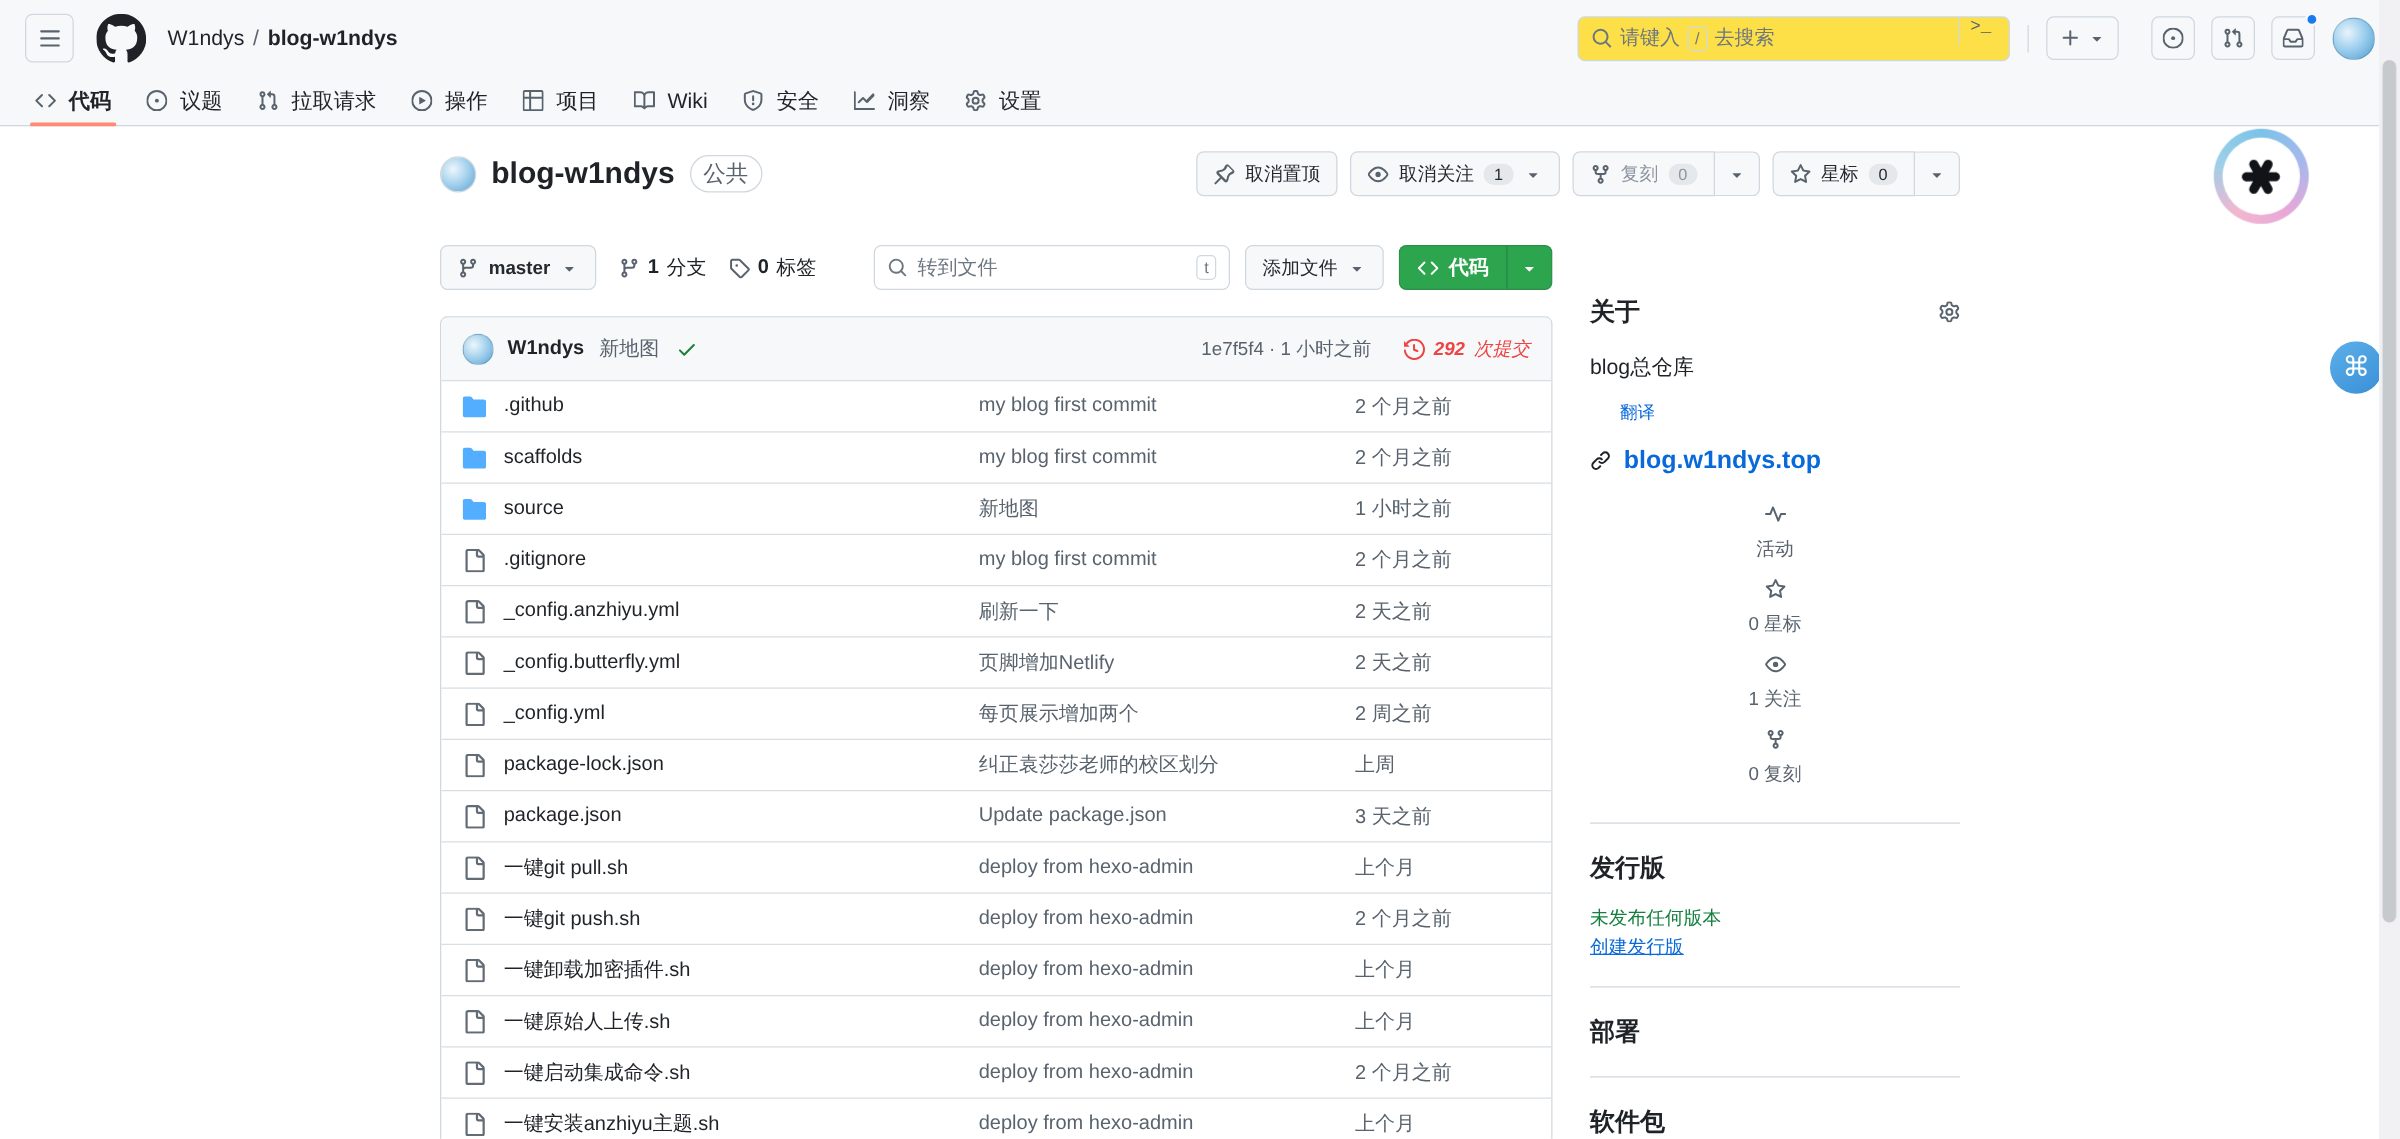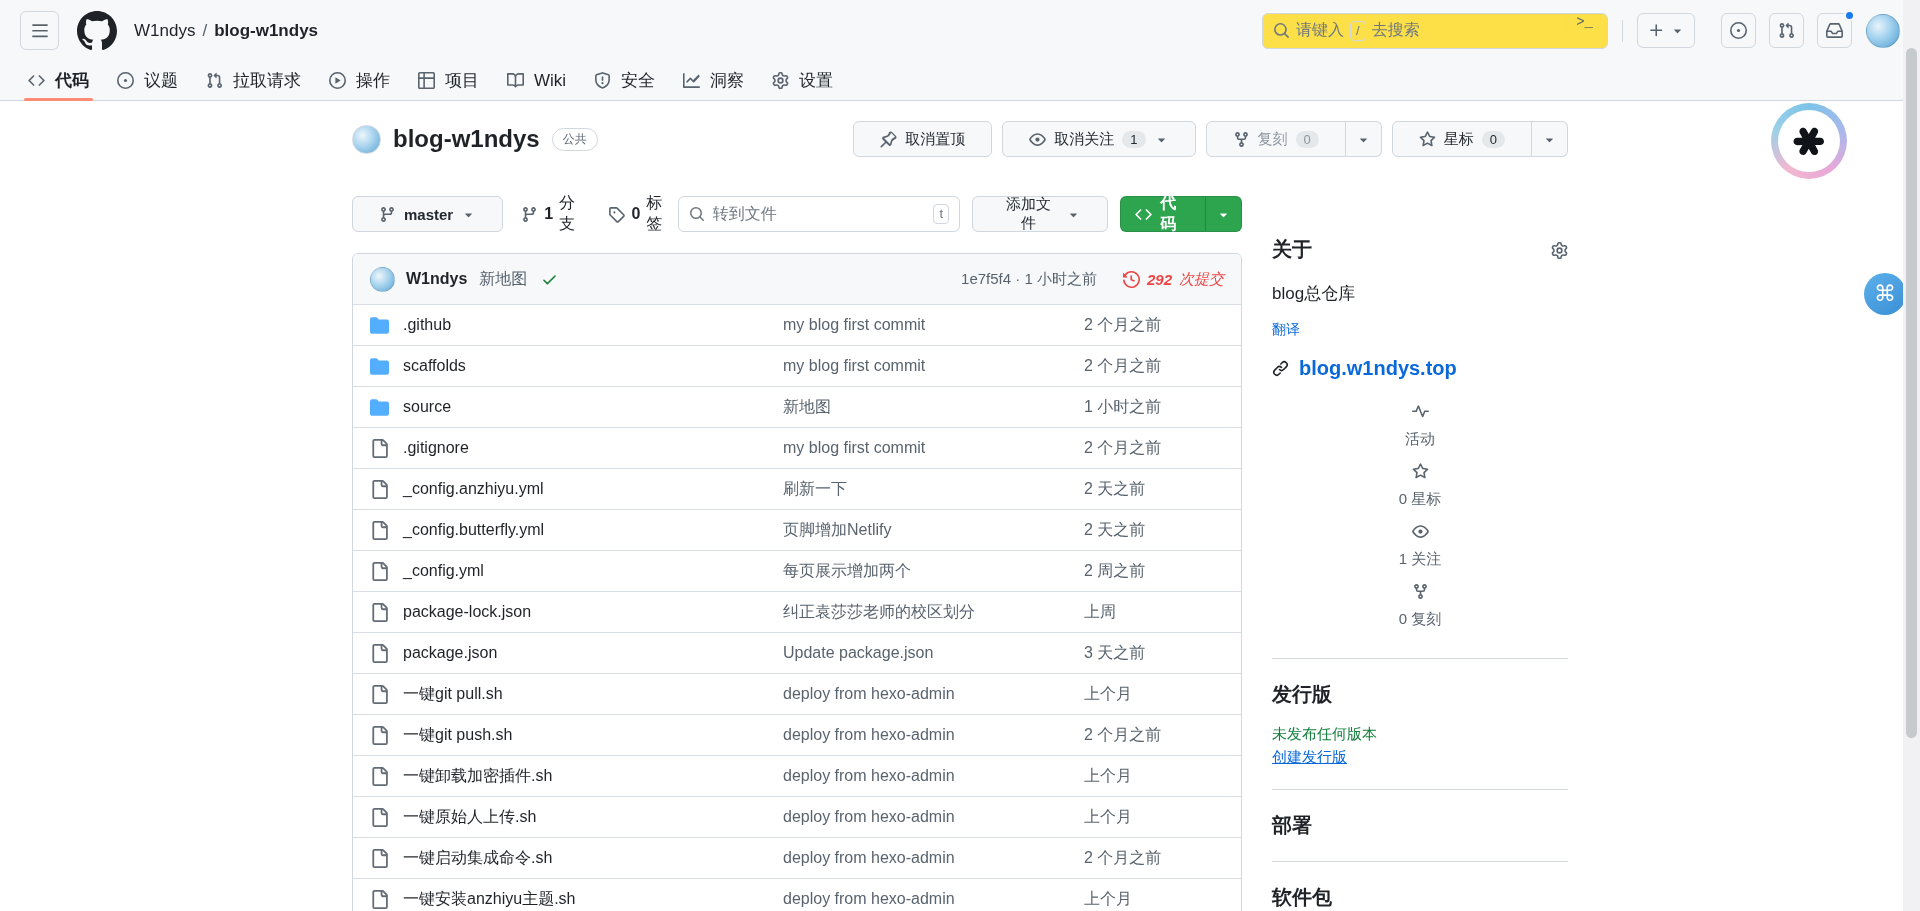--- a/index.html
+++ b/index.html
@@ -41,25 +41,25 @@
   .tab.active { font-weight:700; }
   .tab.active::after { content:""; position:absolute; left:10px; right:10px; bottom:-1px; height:3px;
     border-radius:3px; background:#fd8c73; }
 
   
   .container { width:1216px; margin:0 auto; padding-top:17px; }
   .repo-head { display:flex; align-items:center; height:42px; }
   .repo-avatar { width:29px; height:29px; border-radius:50%; border:1px solid #d0d7de;
     background:radial-gradient(circle at 35% 35%, #eef6fb 0%, #a9d4ee 45%, #5aa3d4 100%); }
   .repo-title { font-size:24px; font-weight:600; margin-left:12px; }
-  .vis-badge { margin-left:12px; font-size:12px; color:#59636e; border:1px solid #d0d7de; border-radius:999px;
+  .vis-badge { margin-left:12px; font-size:18px; color:#59636e; border:1px solid #d0d7de; border-radius:999px;
     padding:2px 10px; }
   .head-actions { margin-left:auto; display:flex; align-items:center; gap:10px; }
   .btn { height:36px; background:#f6f8fa; border:1px solid #d0d7de; border-radius:6px; color:#24292f;
-    font-size:15px; display:flex; align-items:center; gap:8px; padding:0 26px; cursor:pointer; }
+    font-size:15px; display:flex; align-items:center; gap:8px; padding:0 13px; cursor:pointer; }
   .btn .ic { color:#59636e; }
   .counter { background:rgba(175,184,193,.25); border-radius:999px; font-size:13px; padding:1px 8px; min-width:23px; text-align:center; }
   .split { display:flex; }
   .split .btn.left { border-top-right-radius:0; border-bottom-right-radius:0; }
   .split .btn.right { border-top-left-radius:0; border-bottom-left-radius:0; border-left:0; padding:0 10px; }
   .muted-btn-label { color:#8c959f; }
 
   .layout { display:flex; margin-top:36px; align-items:flex-start; }
   .main-col { width:890px; }
   .sidebar { width:296px; margin-left:30px; padding-top:40px; }
@@ -97,21 +97,21 @@
   .c-file { color:#636c76; }
   .fname { margin-left:11px; width:380px; color:#1f2328; text-decoration:none; cursor:pointer; }
   .fmsg { color:#59636e; text-decoration:none; cursor:pointer; flex:1; }
   .fdate { color:#59636e; text-align:left; width:140px; }
 
   
   .sb-h2 { font-size:20px; font-weight:700; }
   .about-head { display:flex; align-items:center; }
   .gear-link { margin-left:auto; color:#59636e; cursor:pointer; }
   .about-desc { font-size:17px; margin-top:19px; }
-  .tag-link { display:inline-block; margin-top:16px; color:#0969da; font-size:14px; text-decoration:none; cursor:pointer; }
+  .tag-link { display:inline-block; margin-top:16px; color:#0969da; font-size:14px; text-decoration:none; cursor:pointer;margin-left:24px; }
   .website { display:flex; align-items:center; gap:10px; margin-top:18px; font-size:20px; }
   .website .ic { color:#1f2328; }
   .website a { color:#0969da; font-weight:700; text-decoration:none; cursor:pointer; }
   .meta-list { margin-top:16px; }
   .meta-item { display:flex; align-items:center; gap:10px; color:#59636e; font-size:15px; padding:7px 0; cursor:pointer;flex-direction:column; }
   .sb-section { border-top:1px solid #d0d7de; margin-top:22px; padding-top:22px; }
   .sb-empty { color:#15803d; font-size:15px; margin-top:17px; }
   .sb-link { display:inline-block; color:#0969da; font-size:15px; margin-top:4px; text-decoration:none; cursor:pointer; }
   .sb-link.u { text-decoration:underline; }
 

